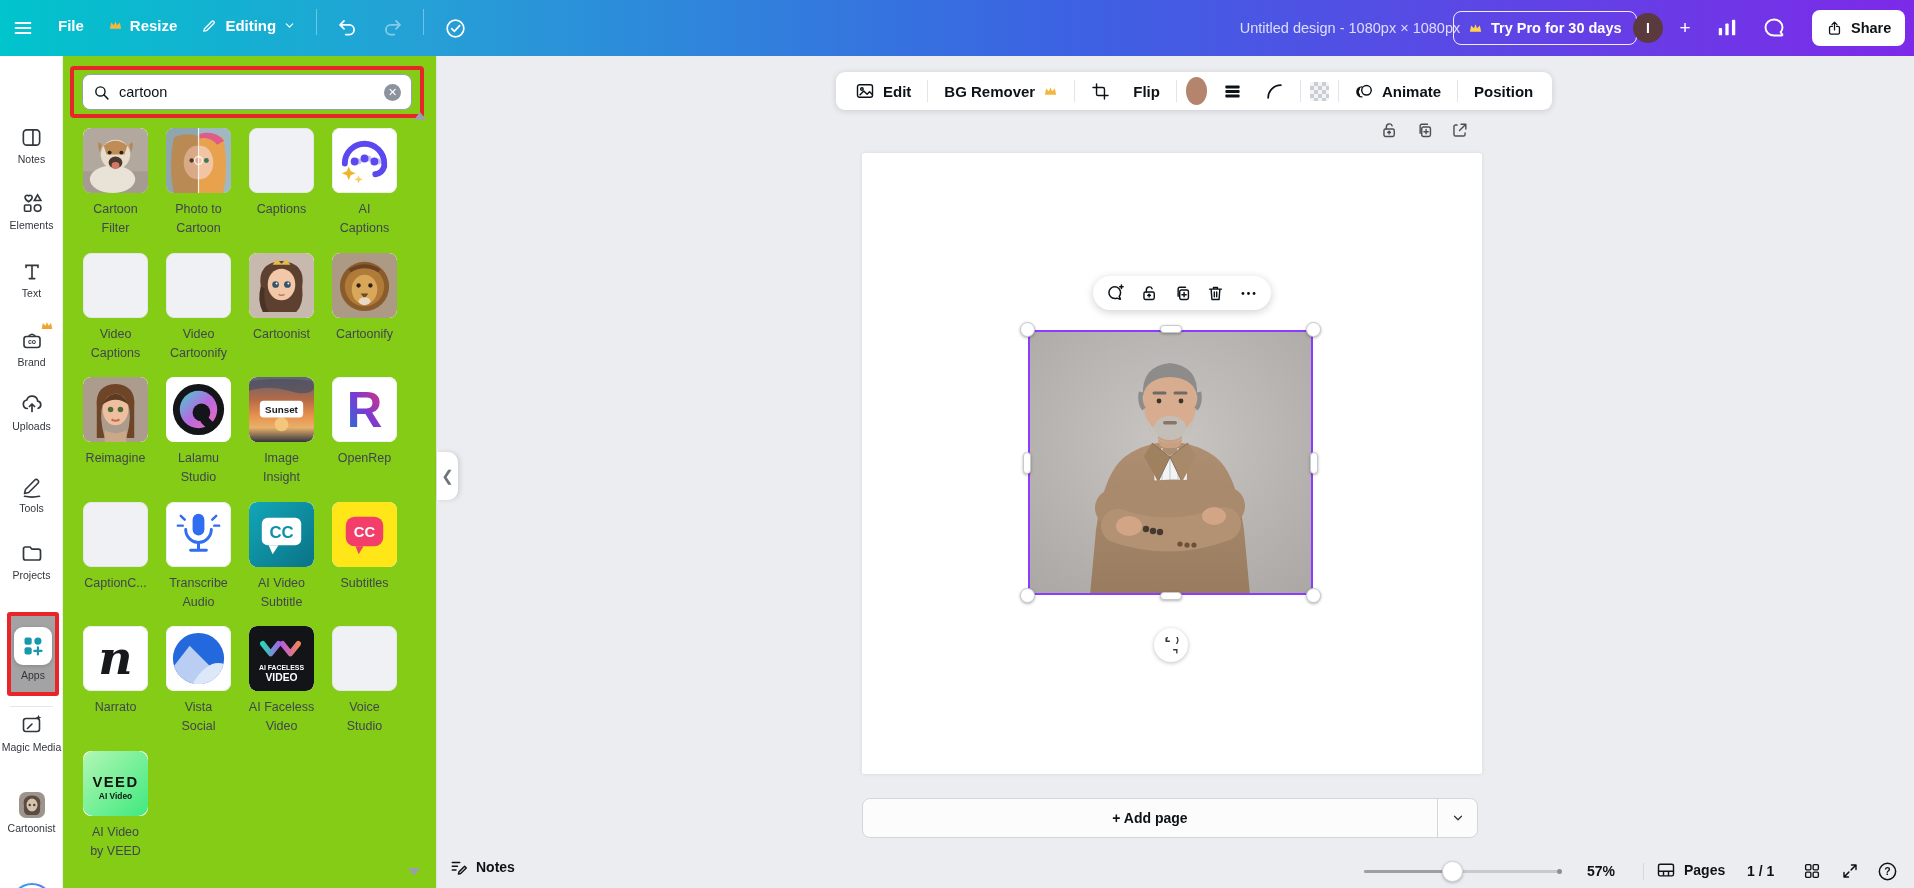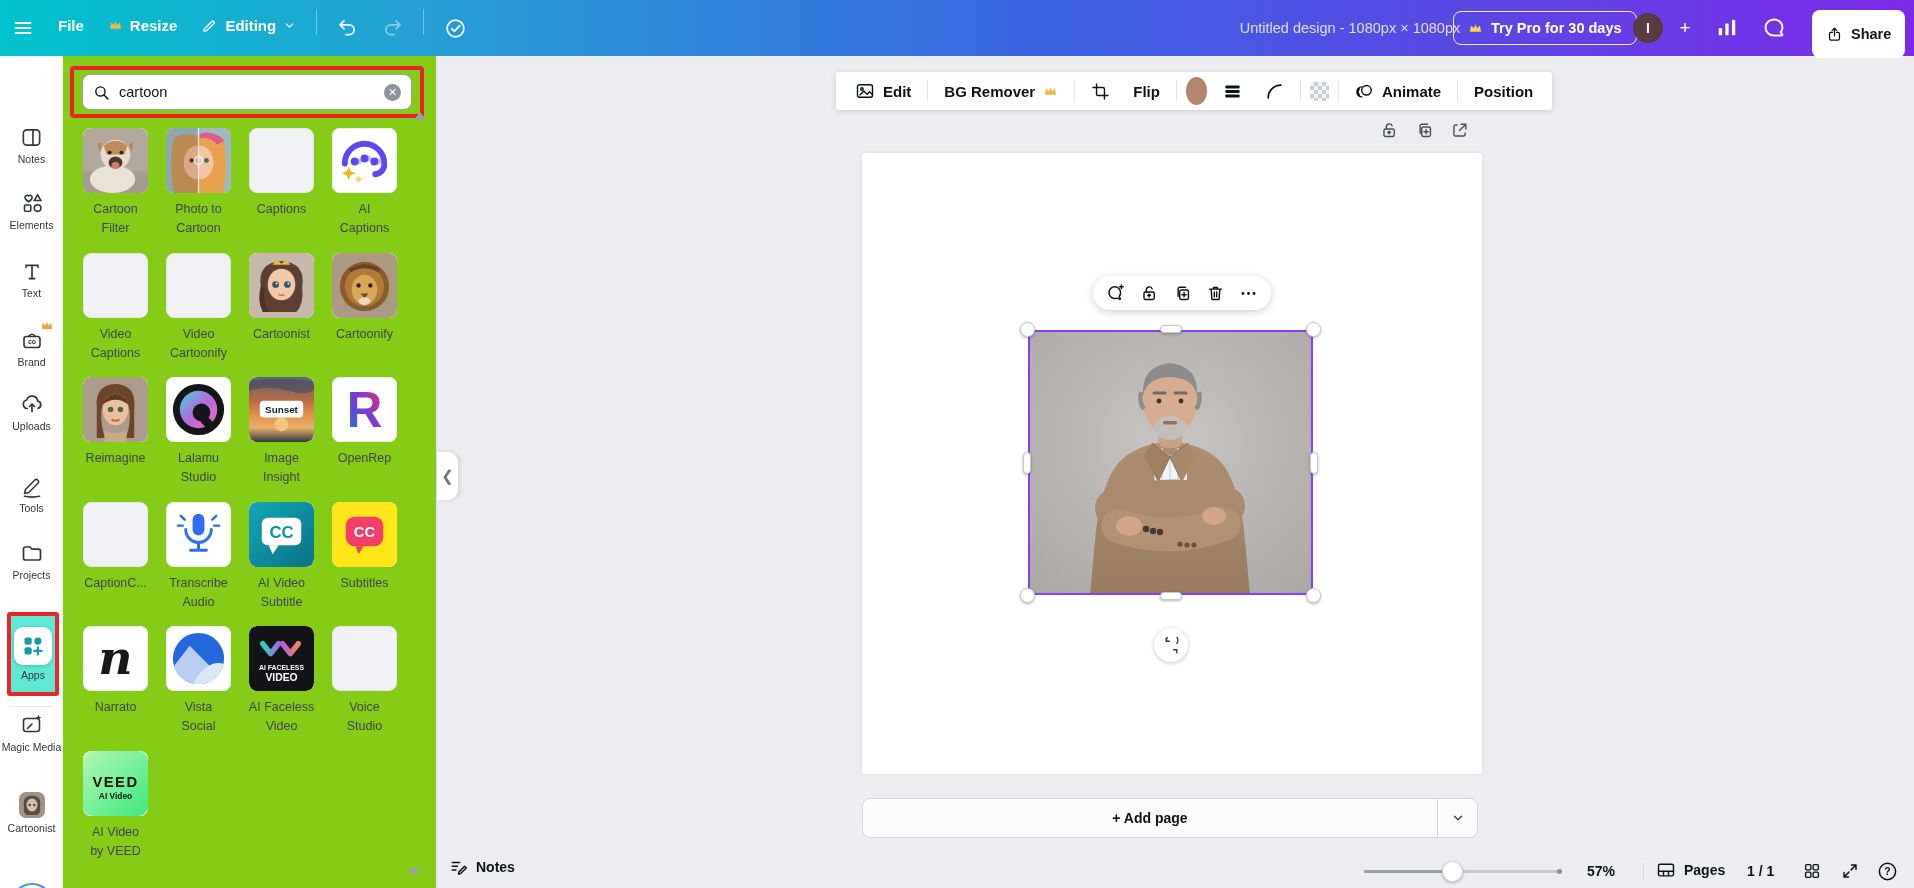--- a/index.html
+++ b/index.html
@@ -19,32 +19,32 @@
   .tb-title { position:absolute; left:1194px; top:0; height:56px; width:232px; display:flex; align-items:center; justify-content:center;
     color:rgba(255,255,255,.8); font-size:14.5px; white-space:nowrap;margin-left:40px; }
   .try-pro { position:absolute; left:1453px; top:11px; height:34px; padding:16px 14px; display:flex; align-items:center; gap:8px;
     border:1.5px solid rgba(255,255,255,.9); border-radius:8px; color:#fff; font-size:14.5px; font-weight:700; cursor:pointer; }
   .avatar { position:absolute; left:1633px; top:13px; width:30px; height:30px; border-radius:50%; background:#5b3a3d; color:#fff;
     display:flex; align-items:center; justify-content:center; font-size:14px; font-weight:700; cursor:pointer; }
   .add-member { position:absolute; left:1672px; top:15px; width:26px; height:26px; border-radius:50%; color:#fff; font-size:19px; font-weight:400;
     display:flex; align-items:center; justify-content:center; cursor:pointer; }
   .tb-chart { position:absolute; left:1716px; top:17px; cursor:pointer; }
   .tb-bubble { position:absolute; left:1762px; top:16px; cursor:pointer; }
-  .share-btn { position:absolute; left:1812px; top:10px; height:48px; padding:0 14px; background:#fff; border-radius:8px;
+  .share-btn { position:absolute; left:1812px; top:10px; height:36px; padding:0 14px; background:#fff; border-radius:8px;
     display:flex; align-items:center; gap:8px; font-size:14.5px; font-weight:700; color:#0d1216; cursor:pointer; }
 
   
   .rail { position:absolute; left:0; top:56px; width:63px; height:832px; background:#fff; border-right:1px solid #eceef0; z-index:40; }
   .rail-item { position:absolute; left:0; width:63px; display:flex; flex-direction:column; align-items:center; gap:4px; cursor:pointer; }
   .ri-label { font-size:10.5px; color:#32363d; white-space:nowrap; }
   .ri-icon { display:flex; }
   .brand-wrap { position:relative; }
   .brand-crown { position:absolute; top:-9px; right:-10px; }
   .apps-box { position:absolute; left:7px; top:556px; width:52px; height:84px; border:4px solid #e8262a; border-radius:3px;
-    display:flex; flex-direction:column; align-items:center; justify-content:center; gap:4px; cursor:pointer; background:#5eead4; }
+    display:flex; flex-direction:column; align-items:center; justify-content:center; gap:4px; cursor:pointer; background:#a3a3a3; }
   .apps-card { width:38px; height:38px; border-radius:9px; background:#fff; box-shadow:0 1px 4px rgba(0,0,0,.18); display:flex; align-items:center; justify-content:center; }
   .rail-divider { position:absolute; left:10px; top:650px; width:43px; height:1px; background:#e4e6ea; }
   .cartoonist-thumb { width:26px; height:26px; border-radius:7px; overflow:hidden; }
   .assistant { position:absolute; left:11px; top:827px; width:42px; height:42px; border-radius:50%;
     border:2px solid transparent; background:linear-gradient(#fff,#fff) padding-box,linear-gradient(135deg,#29a9f0,#8a4cf0) border-box;
     display:flex; align-items:center; justify-content:center; cursor:pointer; box-shadow:0 1px 5px rgba(0,0,0,.12); }
 
   
   .panel { position:absolute; left:63px; top:56px; width:374px; height:832px; background:#84cc16; border-right:1px solid #dde0e4; z-index:30; }
   .search-outline { position:absolute; left:7px; top:10px; width:354px; height:52px; border:4px solid #e8262a; border-radius:4px; }
@@ -57,21 +57,21 @@
   .tile-art { width:65px; height:65px; border-radius:8px; overflow:hidden; background:#fff; }
   .tile-art svg { display:block; width:100%; height:100%; }
   .art-empty { background:#f0f1f4; border:1px solid #e4e6e9; }
   .tile-label { width:85px; margin-left:-10px; margin-top:7px; text-align:center; font-size:12.5px; line-height:19px; color:#40464f; white-space:pre-line; }
   .scroll-up { position:absolute; left:351px; top:56px; width:0; height:0; border-left:6px solid transparent; border-right:6px solid transparent; border-bottom:8px solid #9aa0a8; }
   .scroll-down { position:absolute; left:345px; top:812px; width:0; height:0; border-left:6px solid transparent; border-right:6px solid transparent; border-top:8px solid #9aa0a8; }
   .collapse-tab { position:absolute; left:437px; top:452px; width:21px; height:48px; background:#fff; border-radius:0 10px 10px 0;
     box-shadow:2px 0 5px rgba(0,0,0,.12); display:flex; align-items:center; justify-content:center; color:#70757d; font-size:15px; cursor:pointer; z-index:35; }
 
   
-  .float-toolbar { position:absolute; left:836px; top:72px; height:38px; background:#fff; border-radius:3px;
+  .float-toolbar { position:absolute; left:836px; top:72px; height:38px; background:#fff; border-radius:9px;
     box-shadow:0 1px 6px rgba(14,19,24,.15); display:flex; align-items:center; padding:0 12px; gap:9px; z-index:20; }
   .ft-btn { display:flex; align-items:center; gap:8px; font-size:15px; font-weight:700; color:#0d1216; padding:5px 7px; border-radius:6px; cursor:pointer; white-space:nowrap; }
   .ft-sep { width:1px; height:22px; background:#e2e4e8; }
   .color-chip { width:21px; height:28px; border-radius:50%; background:#b5846c; cursor:pointer; }
   .checker { width:19px; height:19px; border-radius:3px; cursor:pointer;
     background-image:linear-gradient(45deg,#c9ced4 25%,transparent 25%,transparent 75%,#c9ced4 75%),linear-gradient(45deg,#c9ced4 25%,#f2f3f5 25%,#f2f3f5 75%,#c9ced4 75%);
     background-size:8px 8px; background-position:0 0,4px 4px; }
   .page-actions { position:absolute; left:1380px; top:121px; display:flex; gap:16px; z-index:10; }
   .page-actions > span { cursor:pointer; display:flex; }
   .canvas-page { position:absolute; left:862px; top:153px; width:620px; height:621px; background:#fff; border-radius:2px; box-shadow:0 0 4px rgba(0,0,0,.09); z-index:1; }

